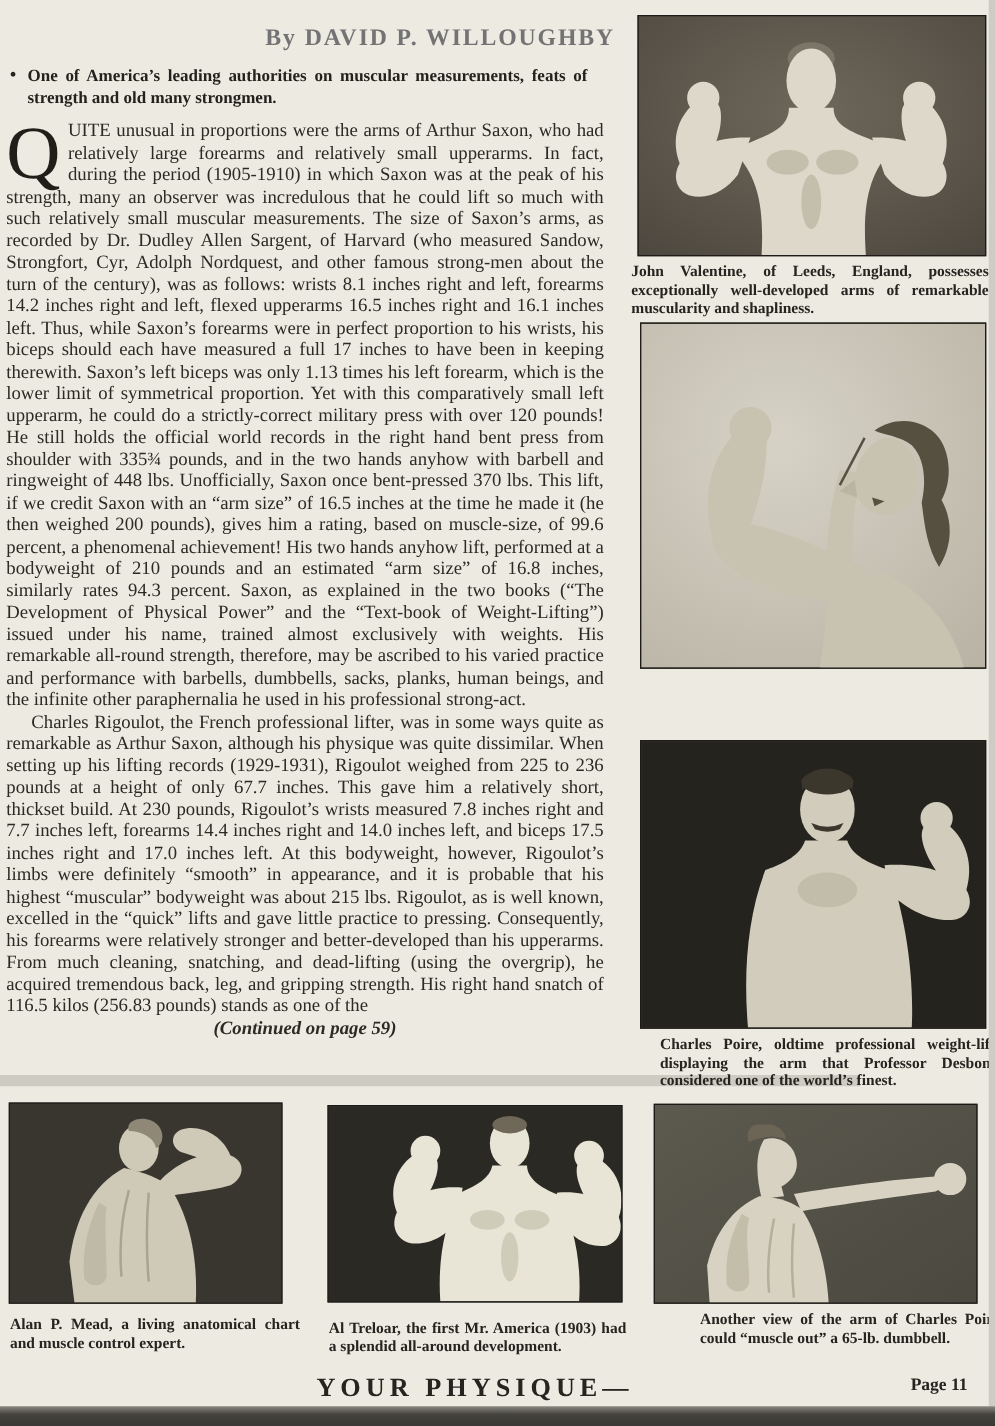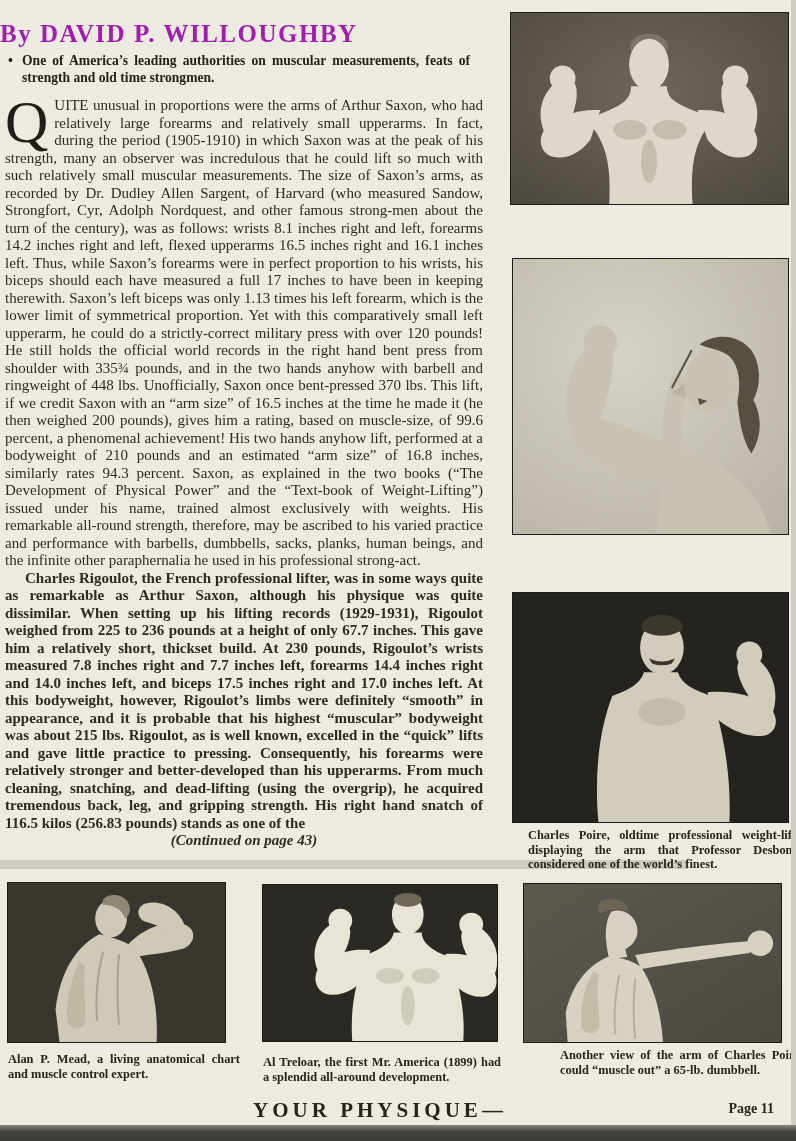--- a/index.html
+++ b/index.html
@@ -6,42 +6,42 @@
   #page{
     position:relative;
     width:796px;height:1141px;
     background:#edeae2;
     overflow:hidden;
     font-family:"Liberation Serif", serif;
     color:#2c2a24;
   }
   .byline{
     position:absolute;left:0;top:20px;width:492px;
-    text-align:left;font-weight:bold;font-size:25px;
-    letter-spacing:1.5px;color:#a21caf;
+    text-align:right;font-weight:bold;font-size:19px;
+    letter-spacing:1.5px;color:#737373;
   }
   .intro{
     position:absolute;left:8px;top:53px;width:462px;
     font-weight:bold;font-size:13.6px;line-height:16.5px;
     text-align:justify;color:#24221d;
   }
   .intro .bullet{float:left;width:14px;font-size:14px;}
   .intro .intro-text{display:block;margin-left:14px;}
   .article{
     position:absolute;left:5px;top:97px;width:478px;height:766px;
     font-size:15px;line-height:17.5px;text-align:justify;
   }
   .article p{margin:0;}
   .dropcap{
     float:left;
     font-size:60px;line-height:47px;
     padding:2px 6px 0 0;
     font-weight:normal;color:#201e19;
   }
-  .para2{text-indent:20px;font-weight:bold;}
+  .para2{text-indent:20px;}
   .continued{
     text-align:center;font-style:italic;font-weight:bold;
     font-size:15px;margin-top:1px;
   }
   .scan-band{
     position:absolute;left:0;top:860px;width:688px;height:9px;
     background:rgba(175,171,161,0.5);
   }
   .photo{
     position:absolute;
@@ -75,27 +75,27 @@
 </style>
 </head>
 <body>
 
 <div id="page">
 
   <div class="byline">By DAVID P. WILLOUGHBY</div>
 
   <div class="intro">
     <span class="bullet">•</span>
-    <span class="intro-text">One of America’s leading authorities on muscular measurements, feats of strength and old time strongmen.</span>
+    <span class="intro-text">One of America’s leading authorities on muscular measurements, feats of strength and old many strongmen.</span>
   </div>
 
   <div class="article">
     <p><span class="dropcap">Q</span><span>UITE unusual in proportions were the arms of Arthur Saxon, who had relatively large forearms and relatively small upperarms. In fact, during the period (1905-1910) in which Saxon was at the peak of his strength, many an observer was incredulous that he could lift so much with such relatively small muscular measurements. The size of Saxon’s arms, as recorded by Dr. Dudley Allen Sargent, of Harvard (who measured Sandow, Strongfort, Cyr, Adolph Nordquest, and other famous strong-men about the turn of the century), was as follows: wrists 8.1 inches right and left, forearms 14.2 inches right and left, flexed upperarms 16.5 inches right and 16.1 inches left. Thus, while Saxon’s forearms were in perfect proportion to his wrists, his biceps should each have measured a full 17 inches to have been in keeping therewith. Saxon’s left biceps was only 1.13 times his left forearm, which is the lower limit of symmetrical proportion. Yet with this comparatively small left upperarm, he could do a strictly-correct military press with over 120 pounds! He still holds the official world records in the right hand bent press from shoulder with 335¾ pounds, and in the two hands anyhow with barbell and ringweight of 448 lbs. Unofficially, Saxon once bent-pressed 370 lbs. This lift, if we credit Saxon with an “arm size” of 16.5 inches at the time he made it (he then weighed 200 pounds), gives him a rating, based on muscle-size, of 99.6 percent, a phenomenal achievement! His two hands anyhow lift, performed at a bodyweight of 210 pounds and an estimated “arm size” of 16.8 inches, similarly rates 94.3 percent. Saxon, as explained in the two books (“The Development of Physical Power” and the “Text-book of Weight-Lifting”) issued under his name, trained almost exclusively with weights. His remarkable all-round strength, therefore, may be ascribed to his varied practice and performance with barbells, dumbbells, sacks, planks, human beings, and the infinite other paraphernalia he used in his professional strong-act.</span></p>
     <p class="para2">Charles Rigoulot, the French professional lifter, was in some ways quite as remarkable as Arthur Saxon, although his physique was quite dissimilar. When setting up his lifting records (1929-1931), Rigoulot weighed from 225 to 236 pounds at a height of only 67.7 inches. This gave him a relatively short, thickset build. At 230 pounds, Rigoulot’s wrists measured 7.8 inches right and 7.7 inches left, forearms 14.4 inches right and 14.0 inches left, and biceps 17.5 inches right and 17.0 inches left. At this bodyweight, however, Rigoulot’s limbs were definitely “smooth” in appearance, and it is probable that his highest “muscular” bodyweight was about 215 lbs. Rigoulot, as is well known, excelled in the “quick” lifts and gave little practice to pressing. Consequently, his forearms were relatively stronger and better-developed than his upperarms. From much cleaning, snatching, and dead-lifting (using the overgrip), he acquired tremendous back, leg, and gripping strength. His right hand snatch of 116.5 kilos (256.83 pounds) stands as one of the</p>
-    <p class="continued">(Continued on page 43)</p>
+    <p class="continued">(Continued on page 59)</p>
   </div>
 
   <div class="scan-band"></div>
 
   <div class="photo" style="left:510px;top:12px;width:279px;height:193px;">
     <svg viewBox="0 0 279 193" preserveAspectRatio="none">
       <defs>
         <radialGradient id="bg1" cx="50%" cy="40%" r="80%">
           <stop offset="0%" stop-color="#6e675b"></stop>
             <stop offset="100%" stop-color="#4c473e"></stop>
@@ -113,20 +113,21 @@
         <path d="M245,119 C252,100 247,83 234,71 C225,63 213,66 212,77 C210,93 219,111 227,127 Z"></path>
         <circle cx="226" cy="66" r="13"></circle>
       </g>
       <g fill="#c4bead">
         <ellipse cx="120" cy="118" rx="17" ry="10"></ellipse>
         <ellipse cx="160" cy="118" rx="17" ry="10"></ellipse>
         <ellipse cx="139" cy="150" rx="8" ry="22"></ellipse>
       </g>
     </svg>
   </div>
+  <div class="caption" style="left:505px;top:210px;width:286px;">John Valentine, of Leeds, England, possesses exceptionally well-developed arms of remarkable muscularity and shapliness.</div>
 
   <div class="photo" style="left:512px;top:258px;width:277px;height:277px;">
     <svg viewBox="0 0 277 277" preserveAspectRatio="none">
       <defs>
         <radialGradient id="bg2" cx="40%" cy="35%" r="90%">
           <stop offset="0%" stop-color="#d6d2c6"></stop>
             <stop offset="100%" stop-color="#b7b2a3"></stop>
         </radialGradient>
       </defs>
       <rect width="277" height="277" fill="url(#bg2)"></rect>
@@ -201,21 +202,21 @@
         <path d="M234,90 C240,72 234,54 220,44 C211,37 200,41 200,52 C200,66 212,82 220,96 Z"></path>
         <circle cx="210" cy="40" r="12"></circle>
       </g>
       <g fill="#d0ccba">
         <ellipse cx="128" cy="92" rx="14" ry="8"></ellipse>
         <ellipse cx="164" cy="92" rx="14" ry="8"></ellipse>
         <ellipse cx="146" cy="122" rx="7" ry="20"></ellipse>
       </g>
     </svg>
   </div>
-  <div class="caption" style="left:263px;top:1055px;width:238px;">Al Treloar, the first Mr. America (1899) had a splendid all-around development.</div>
+  <div class="caption" style="left:263px;top:1055px;width:238px;">Al Treloar, the first Mr. America (1903) had a splendid all-around development.</div>
 
   <div class="photo" style="left:523px;top:883px;width:259px;height:160px;">
     <svg viewBox="0 0 259 160" preserveAspectRatio="none">
       <defs>
         <linearGradient id="bg6" x1="0" y1="0" x2="1" y2="1">
           <stop offset="0%" stop-color="#5c594f"></stop>
             <stop offset="100%" stop-color="#4b483f"></stop>
         </linearGradient>
       </defs>
       <rect width="259" height="160" fill="url(#bg6)"></rect>

